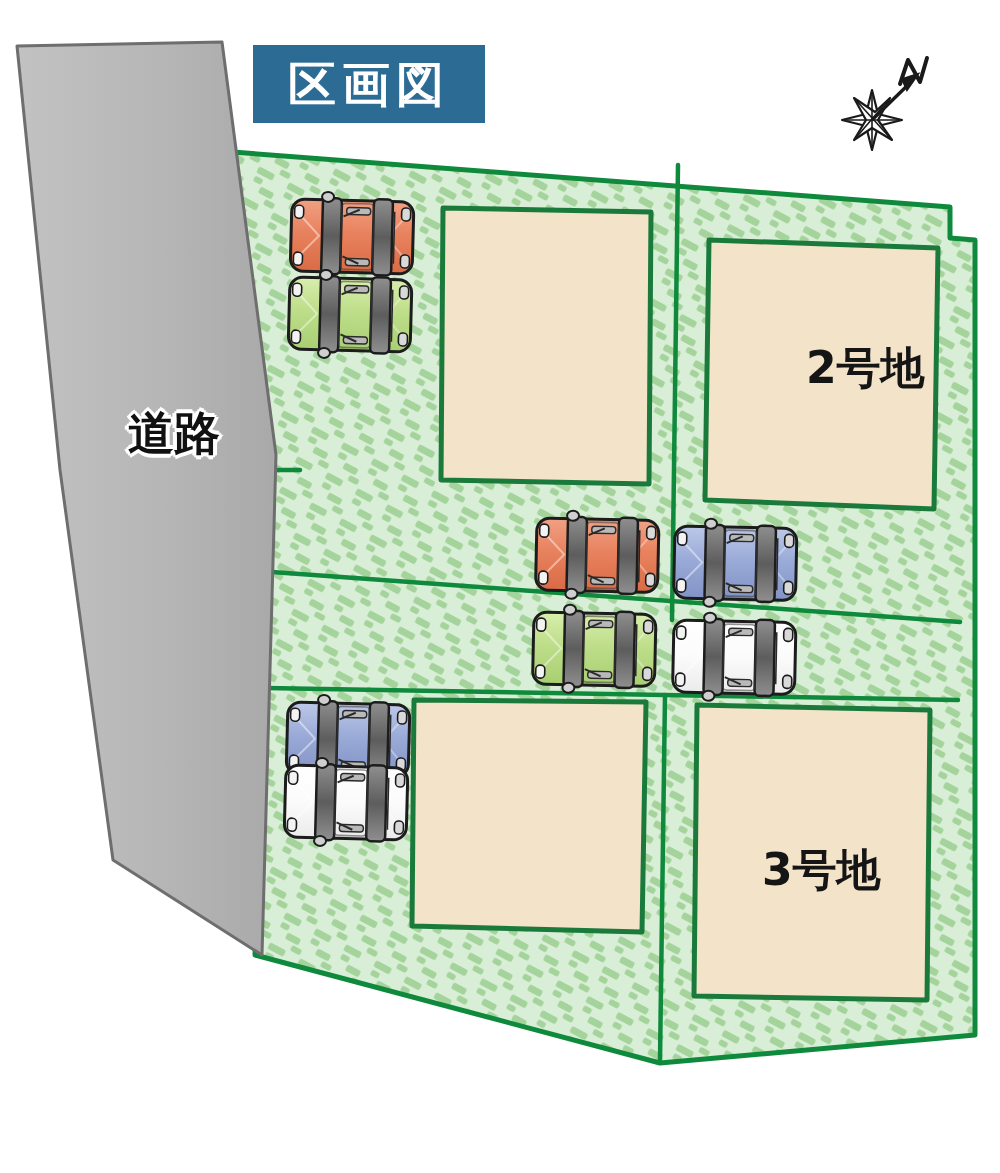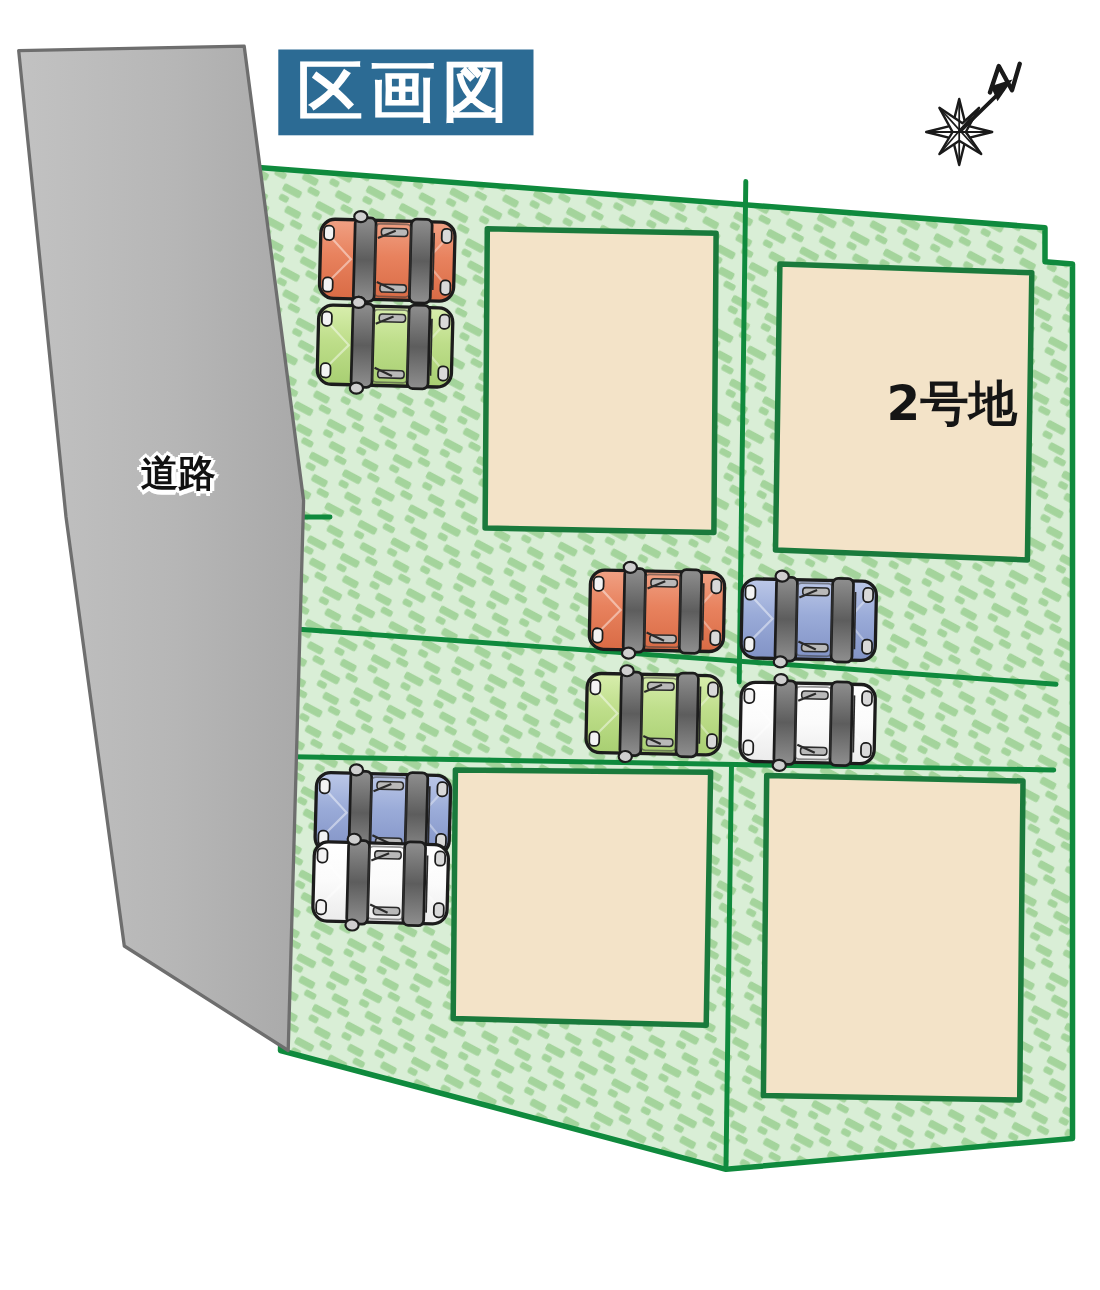--- a/index.html
+++ b/index.html
@@ -34,38 +34,38 @@
     top: 45px;
     width: 232px;
     height: 78px;
     display: flex;
     align-items: center;
     justify-content: center;
     box-sizing: border-box;
   }
   .title-banner .title-text {
     color: #ffffff;
-    font-size: 60px;
+    font-size: 48px;
     font-weight: bold;
     letter-spacing: 6px;
     line-height: 1;
     font-family: "DejaVu Sans", "Liberation Sans", sans-serif;
     white-space: nowrap;
   }
   
   .road-label {
     position: absolute;
     left: 128px;
     top: 414px;
-    font-size: 34px;
+    font-size: 46px;
     font-weight: bold;
     color: #111111;
     line-height: 1;
     white-space: nowrap;
-    font-family: Liberation Sans, sans-serif;
+    font-family: Liberation Mono, monospace;
     text-shadow:
       3px 0 0 #fff, -3px 0 0 #fff, 0 3px 0 #fff, 0 -3px 0 #fff,
       2px 2px 0 #fff, -2px 2px 0 #fff, 2px -2px 0 #fff, -2px -2px 0 #fff,
       4px 0 0 #fff, -4px 0 0 #fff, 0 4px 0 #fff, 0 -4px 0 #fff;
   }
   
   .lot-label {
     position: absolute;
     font-size: 44px;
     font-weight: bold;
@@ -230,20 +230,21 @@
     <rect x="253" y="45" width="232" height="78" fill="#2c6b94"></rect>
   </svg>
 
   <div class="title-banner">
     <span class="title-text">区画図</span>
   </div>
 
   <div class="road-label">道路</div>
 
   <div class="lot-label" id="lot-label-2">2号地</div>
+  <div class="lot-label" id="lot-label-3">3号地</div>
 
   <div class="compass">
     <svg viewBox="0 0 108 112" width="108" height="112">
 
       <g stroke="#1a1a1a" stroke-width="2.2" stroke-linejoin="round">
         <polygon points="44,38 50,62 74,68 50,74 44,98 38,74 14,68 38,62" fill="#ffffff"></polygon>
         <polygon points="26,46 47,60 62,46 50,68 64,88 44,76 26,88 38,68" fill="#ffffff"></polygon>
       </g>
       <g fill="none" stroke="#1a1a1a" stroke-width="1.6">
         <path d="M44,38 L44,98"></path>

